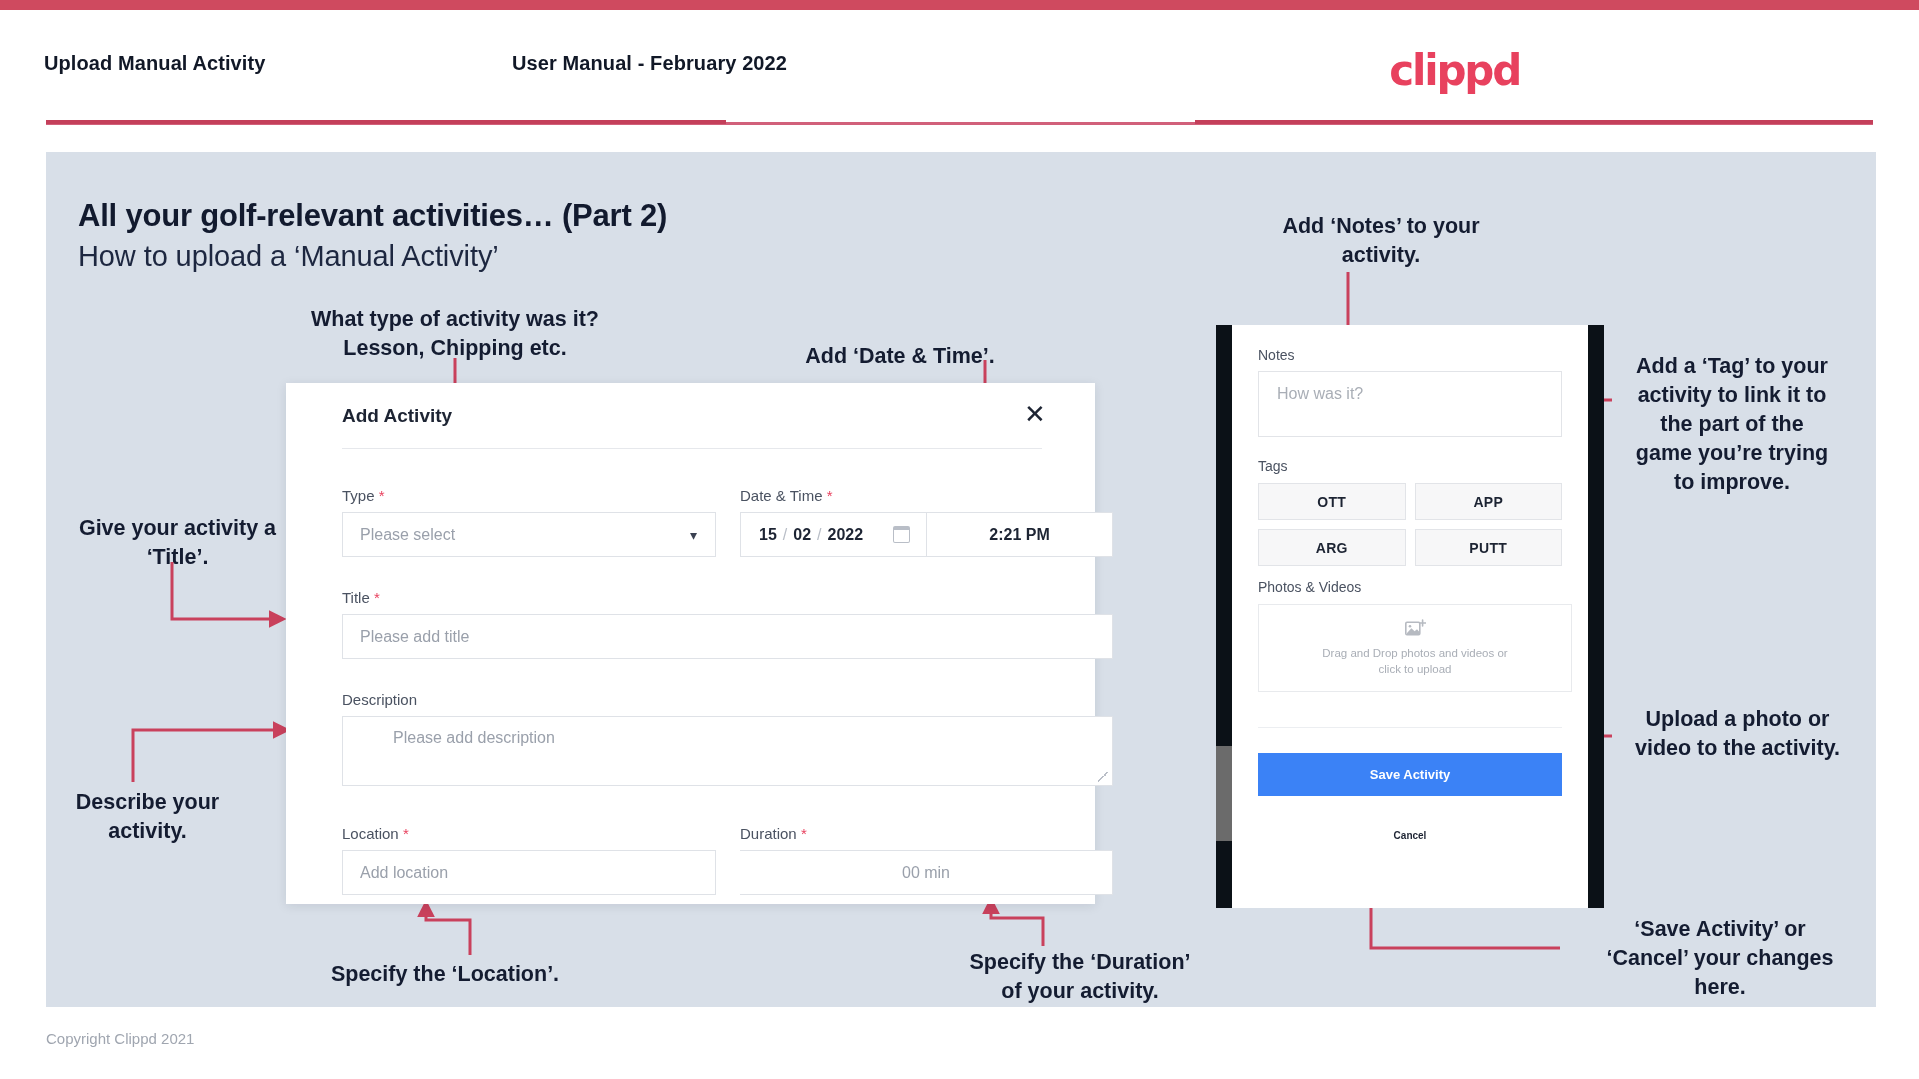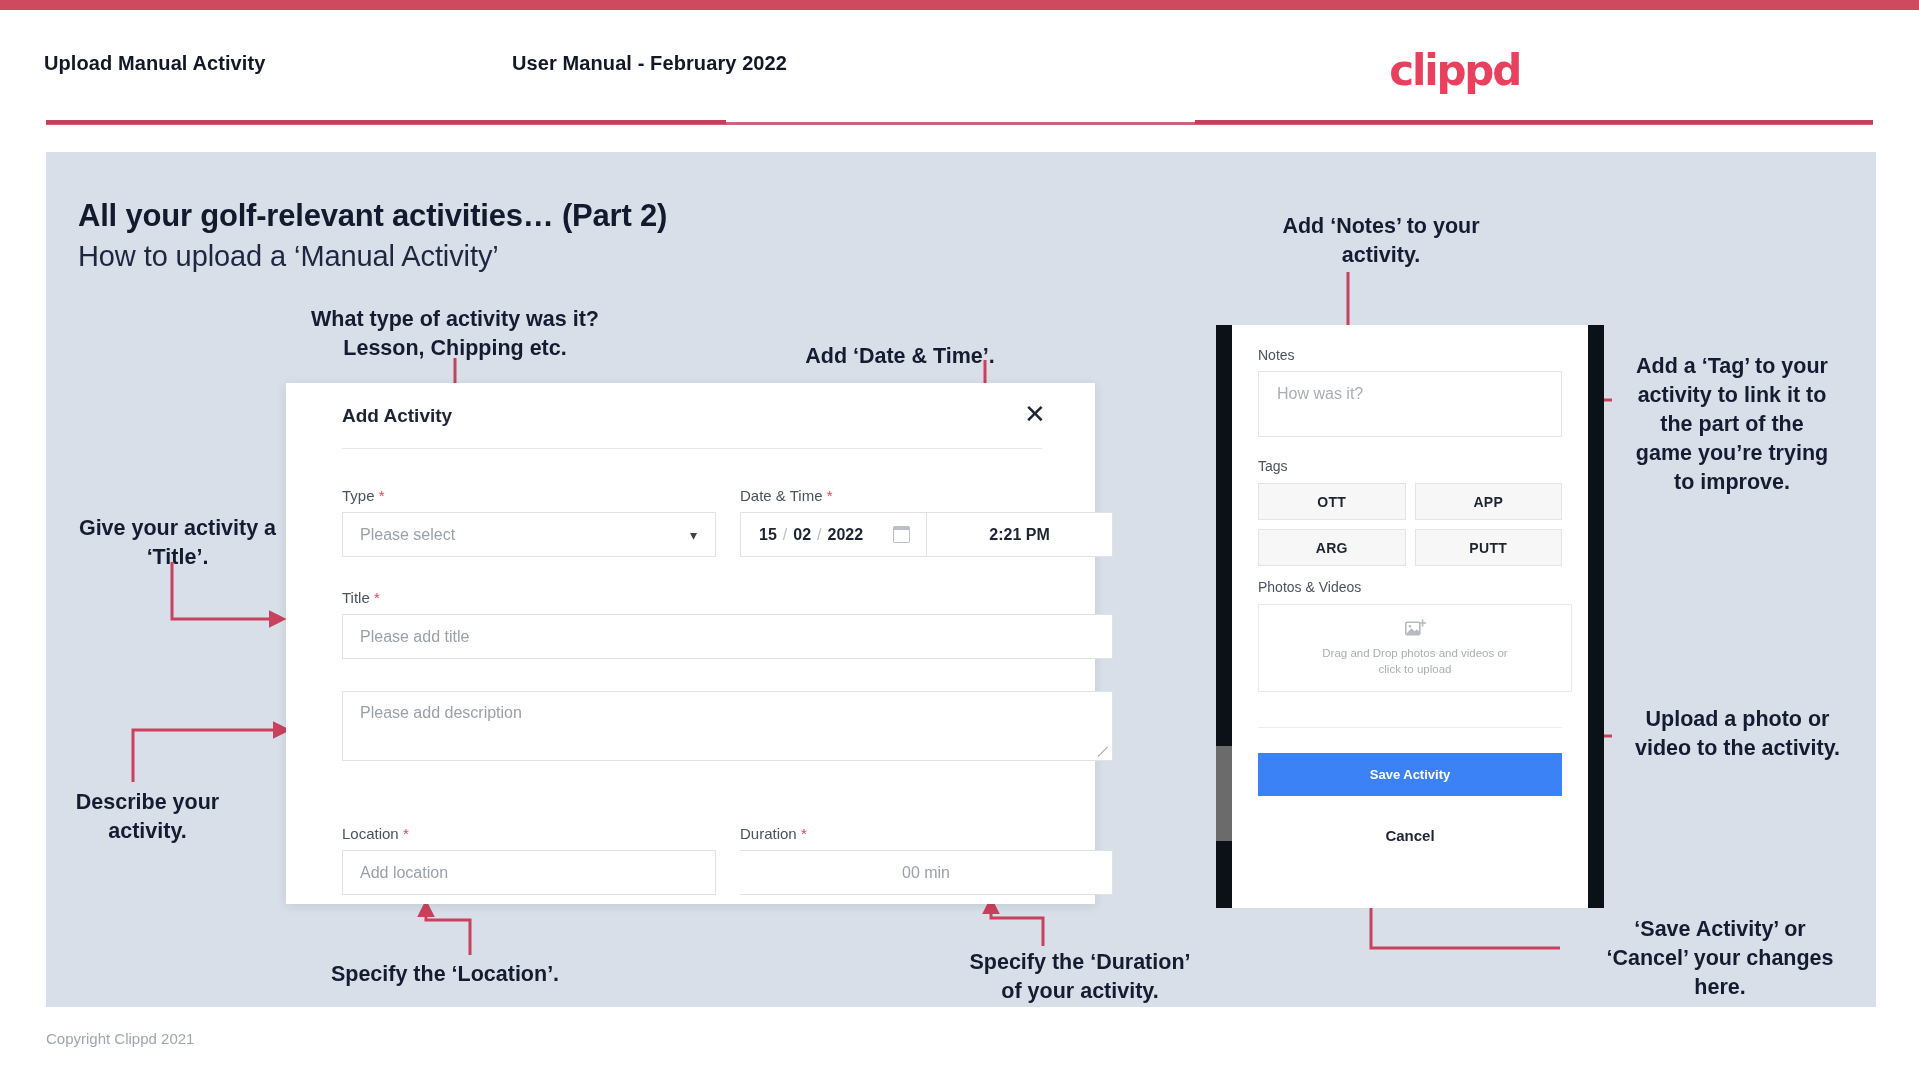--- a/index.html
+++ b/index.html
@@ -184,21 +184,21 @@
     font-size:11.5px; color:#a9aeb6; line-height:16px; text-align:center;
   }
   .p-hr { height:1px; background:#eceef1; }
   .save-btn {
     background:#3b82f6; height:43px; display:flex;
     align-items:center; justify-content:center;
     color:#fff; font-size:13px; font-weight:700;
   }
   .cancel-btn {
     height:30px; display:flex; align-items:center; justify-content:center;
-    color:#1d2433; font-size:15px; font-weight:700;
+    color:#1d2433; font-size:10px; font-weight:700;
   }
 
   .footer {
     position:absolute; left:46px; top:1030px;
     font-size:15px; color:#a0a6b0;
   }
 </style>
 </head>
 <body>
 
@@ -326,21 +326,24 @@
         <div class="fld-label">
           <span>Title</span>
           <span class="req">*</span>
         </div>
         <div class="ctl" style="width:771px;">
           <span class="ph">Please add title</span>
         </div>
       </div>
 
       <div class="row" style="left:56px; top:242px; width:771px;">
-        <div class="ctl ta" style="width:771px;">
+        <div class="fld-label">
+          <span>Description</span>
+        </div>
+        <div class="ctl ta" style="width:771px;padding-left:33px;">
           <span class="ph">Please add description</span>
           <span class="grip"></span>
         </div>
       </div>
 
       <div class="row" style="left:56px; top:376px; width:374px;">
         <div class="fld-label">
           <span>Location</span>
           <span class="req">*</span>
         </div>

